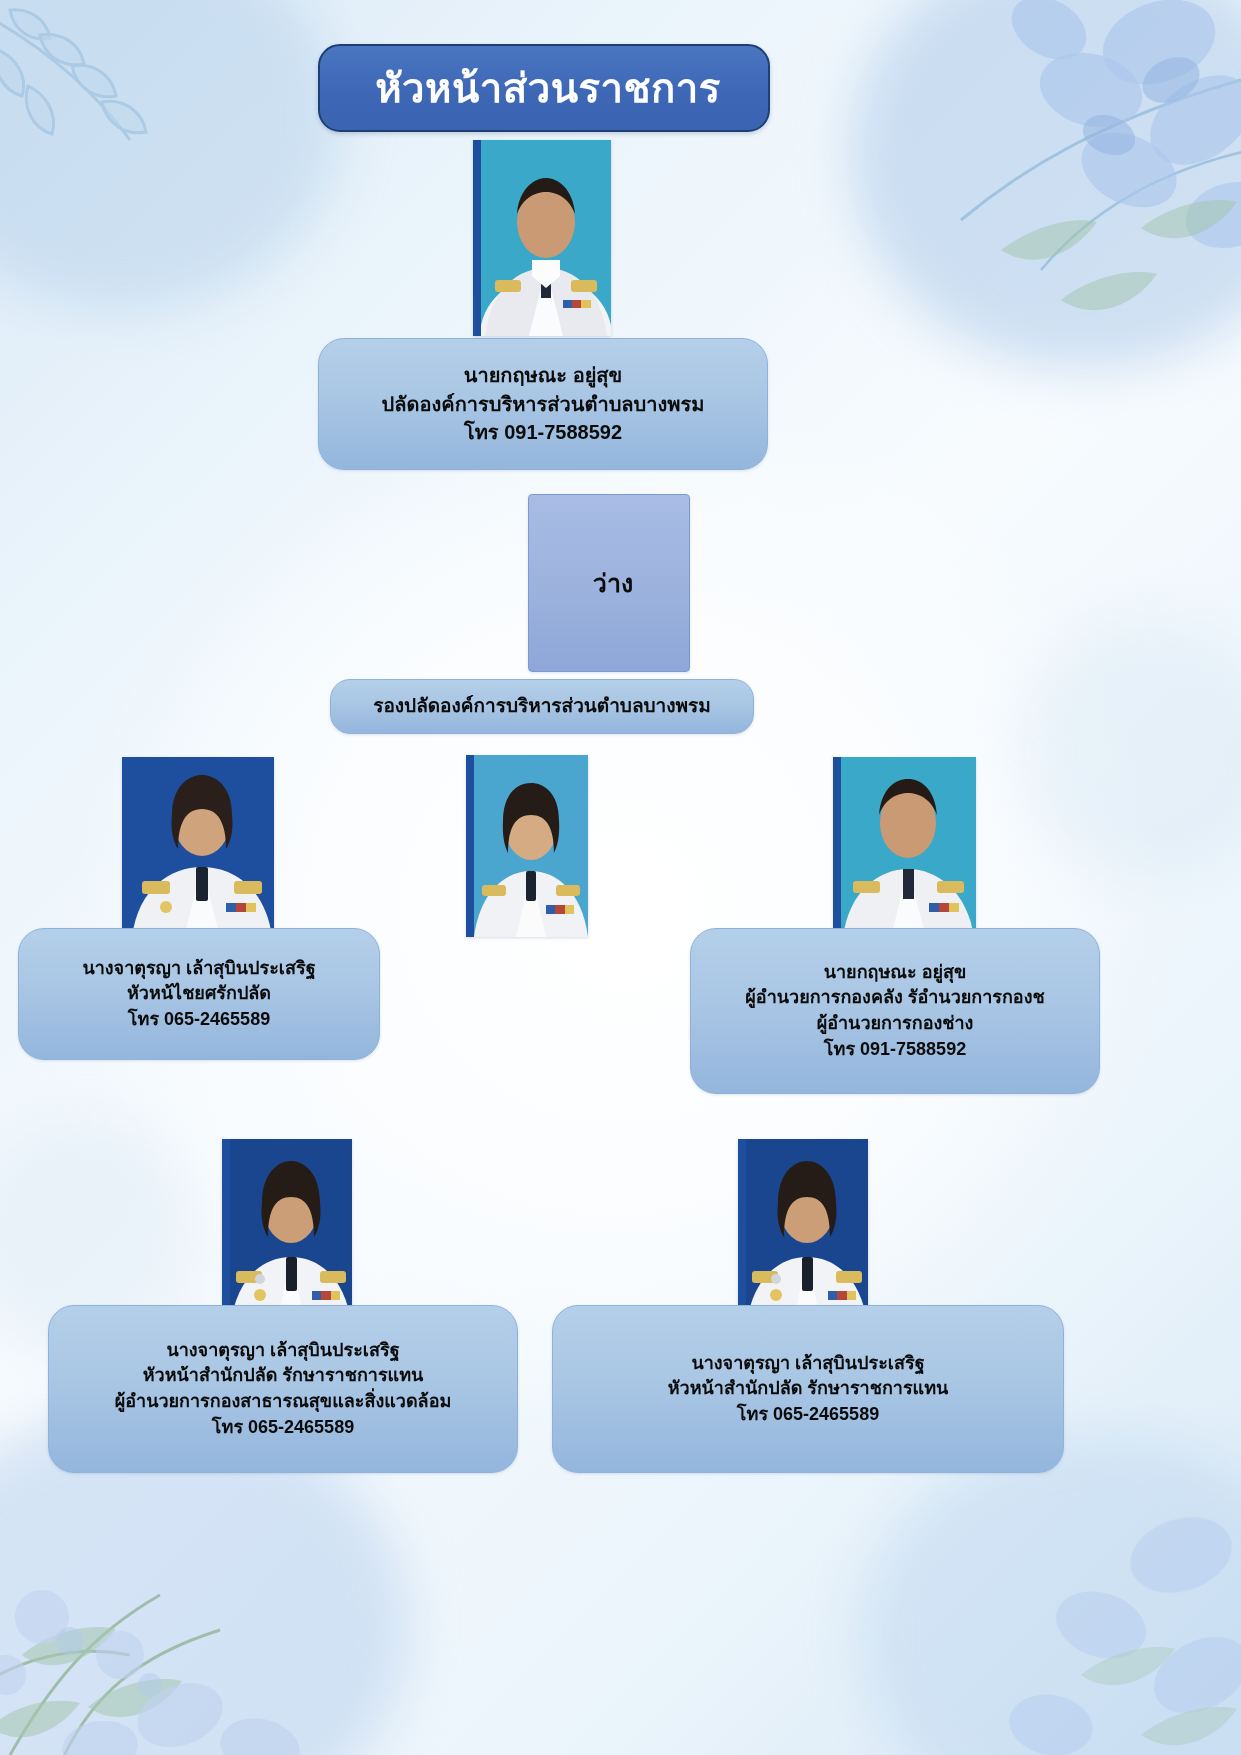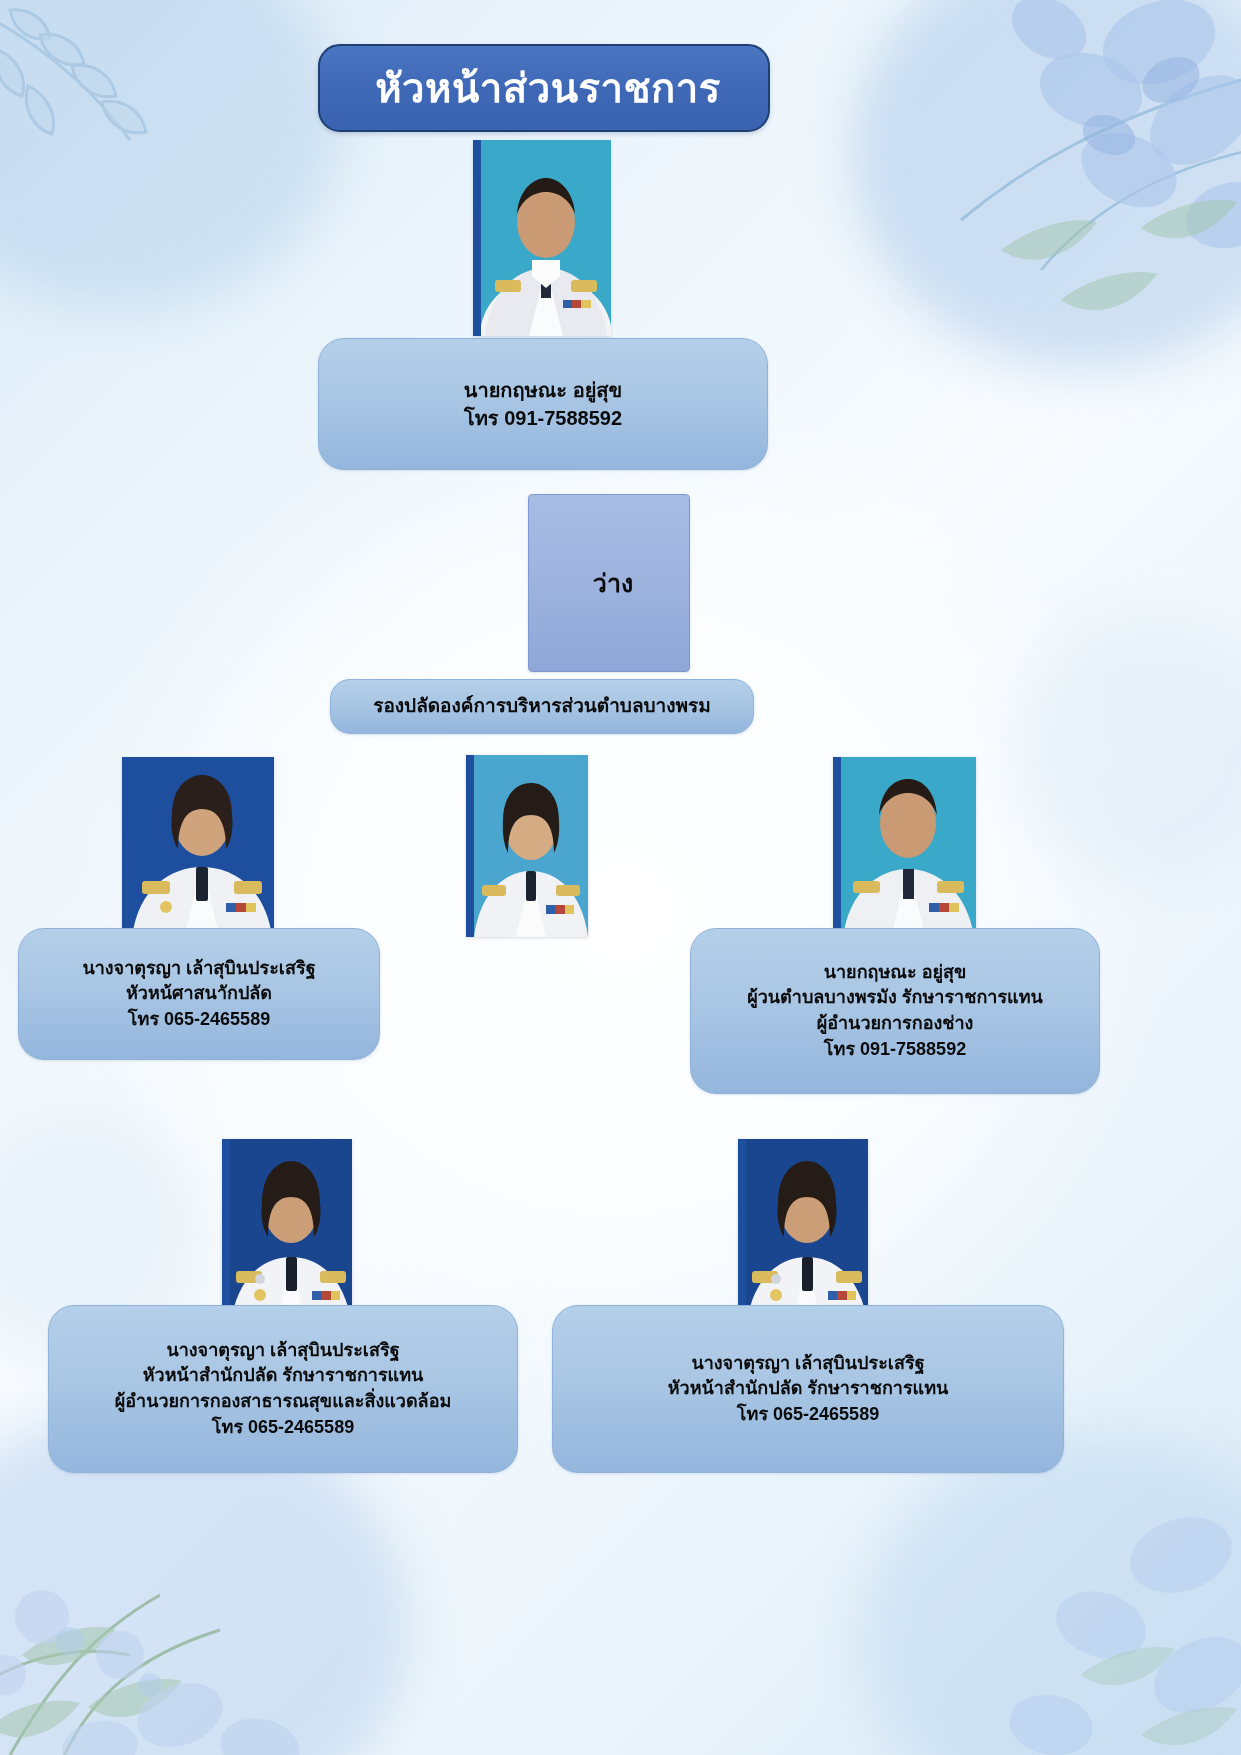--- a/index.html
+++ b/index.html
@@ -244,20 +244,21 @@
       <rect x="18" y="140" width="26" height="12" rx="3" fill="#d9ba5c"></rect>
       <rect x="94" y="140" width="26" height="12" rx="3" fill="#d9ba5c"></rect>
       <rect x="86" y="160" width="28" height="8" fill="#b5473a"></rect>
       <rect x="86" y="160" width="9" height="8" fill="#2e5fa8"></rect>
       <rect x="104" y="160" width="10" height="8" fill="#e0c35a"></rect>
     </svg>
   </div>
 
   <div class="node card c-top" id="card-top">
     <div class="line">นายกฤษณะ  อยู่สุข</div>
+    <div class="line">ปลัดองค์การบริหารส่วนตำบลบางพรม</div>
     <div class="line">โทร 091-7588592</div>
   </div>
 
   <div class="node vacant-box" id="vacant">
     <span>ว่าง</span>
   </div>
 
   <div class="node card c-deputy" id="card-deputy">
     <div class="line">รองปลัดองค์การบริหารส่วนตำบลบางพรม</div>
   </div>
@@ -274,21 +275,21 @@
       <rect x="108" y="124" width="28" height="13" rx="3" fill="#d9ba5c"></rect>
       <rect x="100" y="146" width="30" height="9" fill="#b5473a"></rect>
       <rect x="100" y="146" width="10" height="9" fill="#2e5fa8"></rect>
       <rect x="120" y="146" width="10" height="9" fill="#e0c35a"></rect>
       <circle cx="40" cy="150" r="6" fill="#e2c463"></circle>
     </svg>
   </div>
 
   <div class="node card c-mid" id="card-m1">
     <div class="line">นางจาตุรญา  เล้าสุบินประเสริฐ</div>
-    <div class="line">หัวหน้ศาสนาักปลัด</div>
+    <div class="line">หัวหน้ไชยศรักปลัด</div>
     <div class="line">โทร 065-2465589</div>
   </div>
 
   <div class="node photo" id="photo-m2">
     <svg viewBox="0 0 122 182" preserveAspectRatio="xMidYMid slice">
       <rect width="122" height="182" fill="#4ba6cf"></rect>
       <path d="M4 182 C10 136 36 116 61 116 C86 116 112 136 118 182 Z" fill="#f1f2f5"></path>
       <path d="M61 116 L46 182 L76 182 Z" fill="#fbfbfc"></path>
       <rect x="56" y="116" width="10" height="30" rx="2" fill="#1b2230"></rect>
       <ellipse cx="61" cy="72" rx="26" ry="33" fill="#d4ab83"></ellipse>
@@ -313,21 +314,21 @@
       <rect x="16" y="124" width="27" height="12" rx="3" fill="#d9ba5c"></rect>
       <rect x="100" y="124" width="27" height="12" rx="3" fill="#d9ba5c"></rect>
       <rect x="92" y="146" width="30" height="9" fill="#b5473a"></rect>
       <rect x="92" y="146" width="10" height="9" fill="#2e5fa8"></rect>
       <rect x="112" y="146" width="10" height="9" fill="#e0c35a"></rect>
     </svg>
   </div>
 
   <div class="node card c-mid" id="card-m3">
     <div class="line">นายกฤษณะ  อยู่สุข</div>
-    <div class="line">ผู้วนตำบลบางพรมัง รักษาราชการแทน</div>
+    <div class="line">ผู้อำนวยการกองคลัง รัอำนวยการกองช</div>
     <div class="line">ผู้อำนวยการกองช่าง</div>
     <div class="line">โทร 091-7588592</div>
   </div>
 
   <div class="node photo" id="photo-b1">
     <svg viewBox="0 0 130 188" preserveAspectRatio="xMidYMid slice">
       <rect width="130" height="188" fill="#19468f"></rect>
       <path d="M4 188 C10 140 36 118 65 118 C94 118 120 140 126 188 Z" fill="#f2f3f6"></path>
       <path d="M65 118 L50 188 L80 188 Z" fill="#fbfbfd"></path>
       <rect x="60" y="118" width="11" height="34" rx="2" fill="#19202c"></rect>

